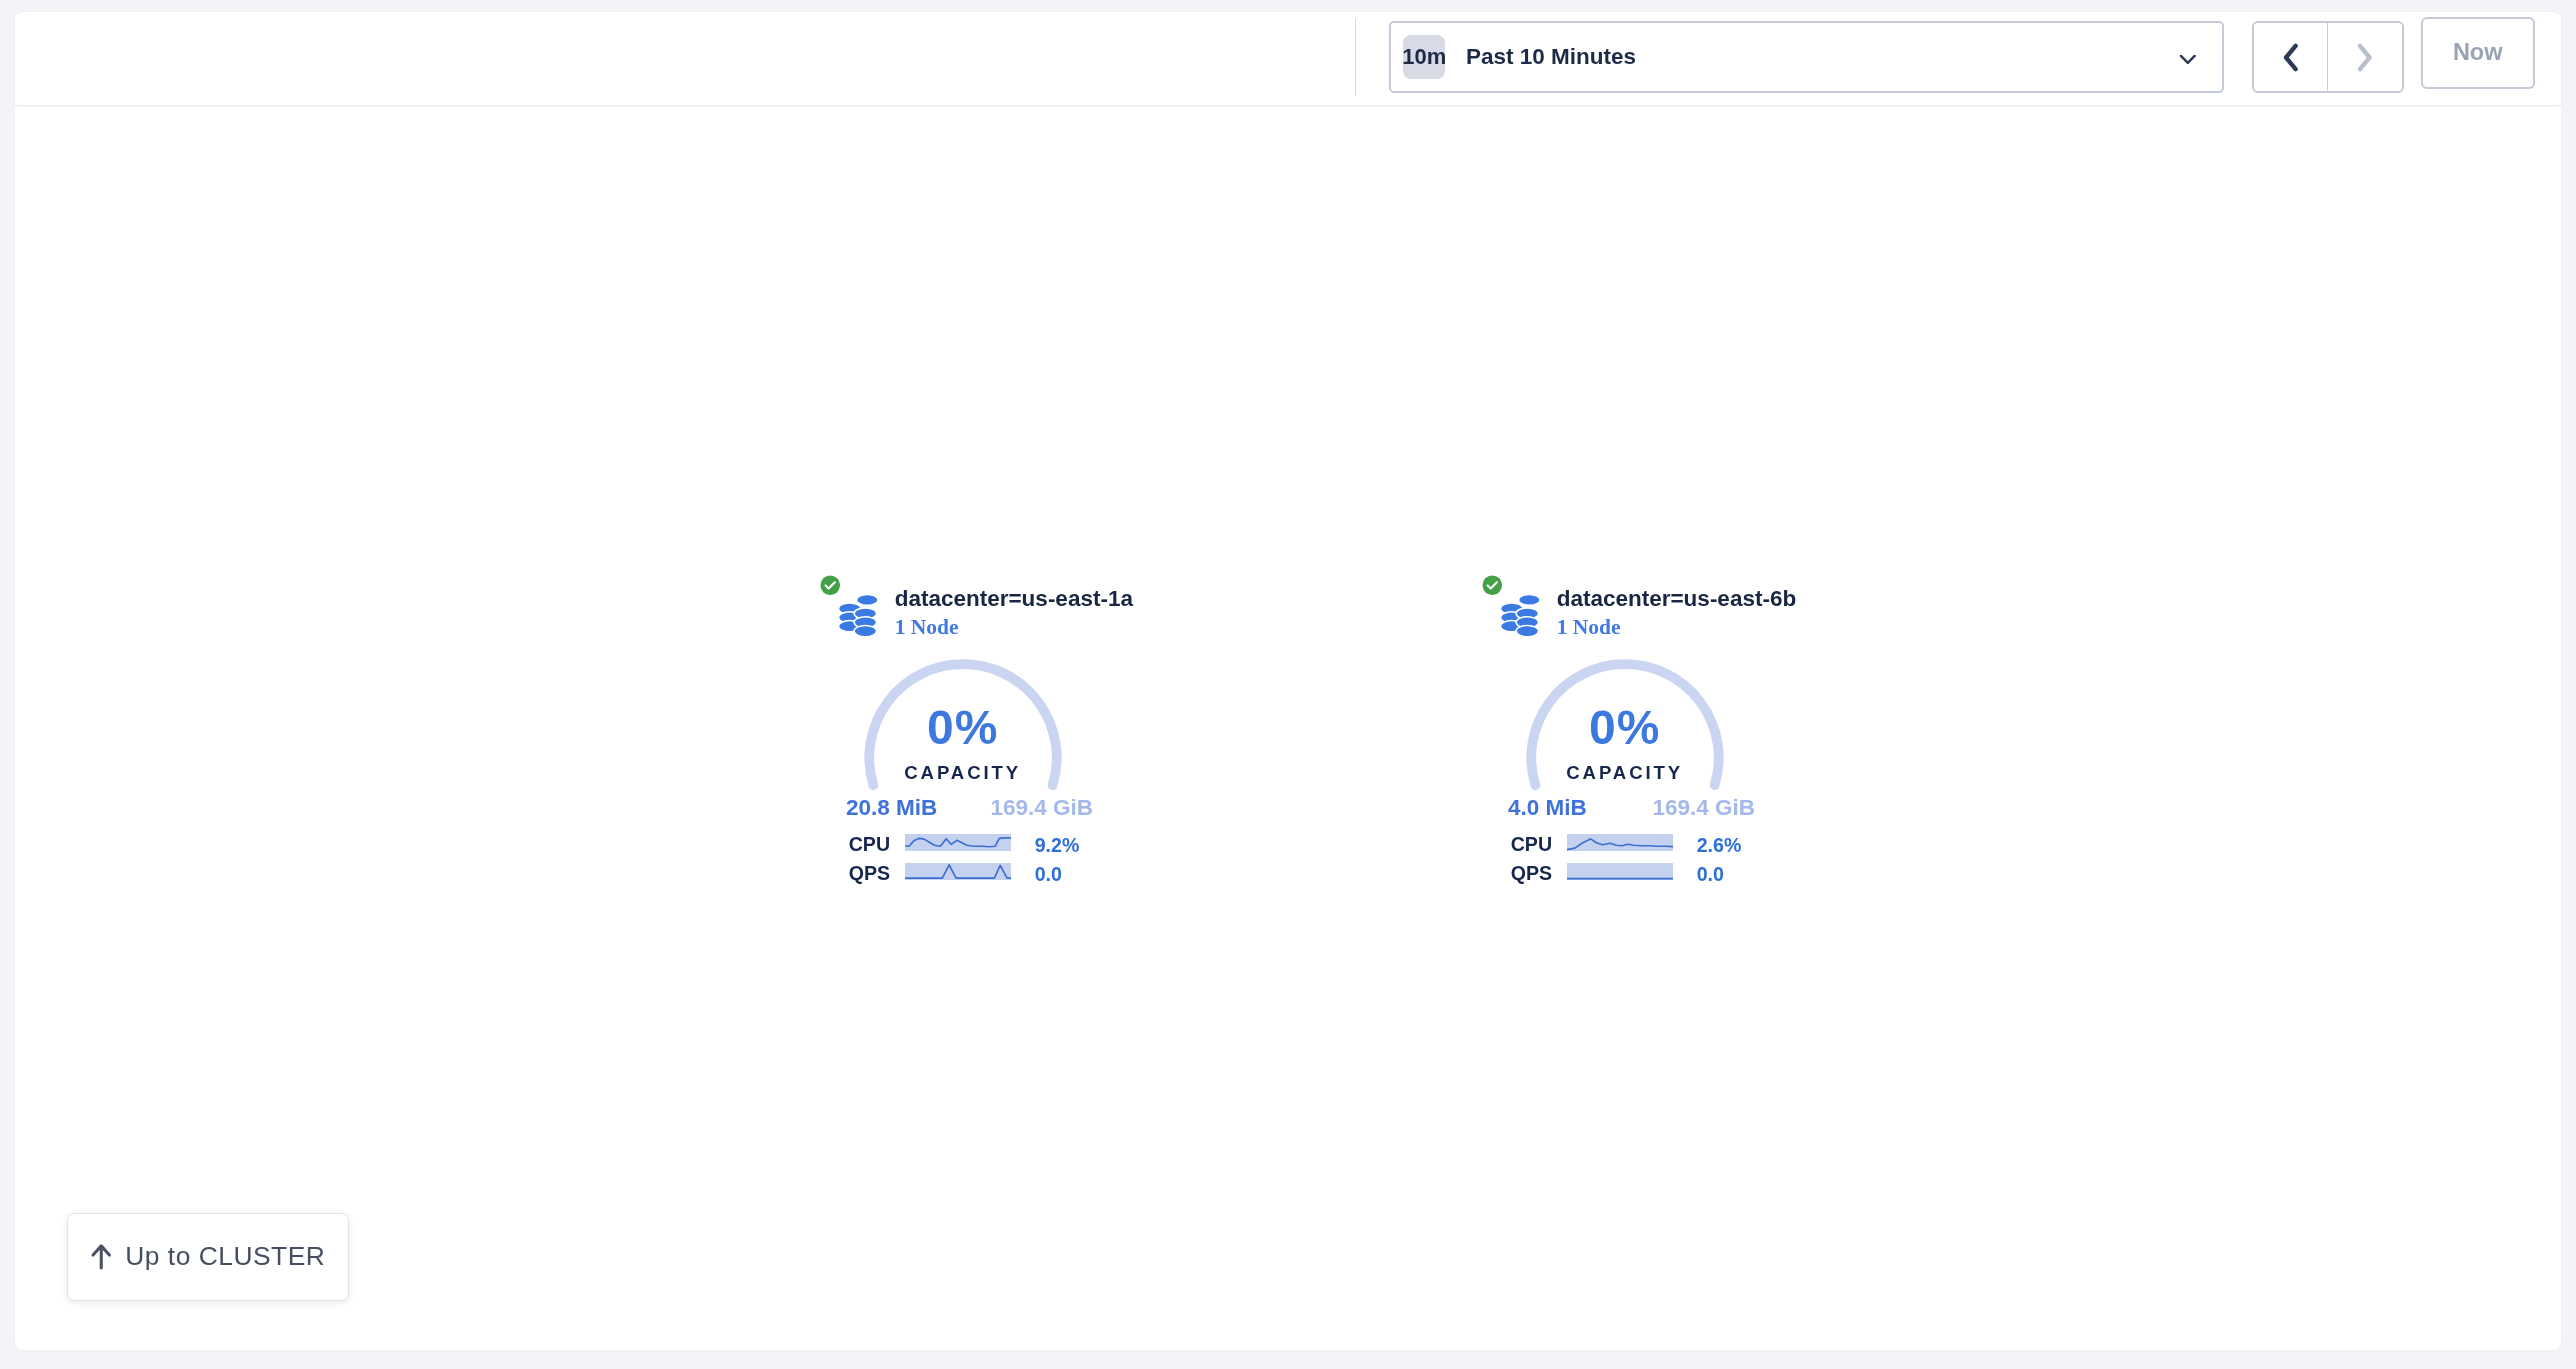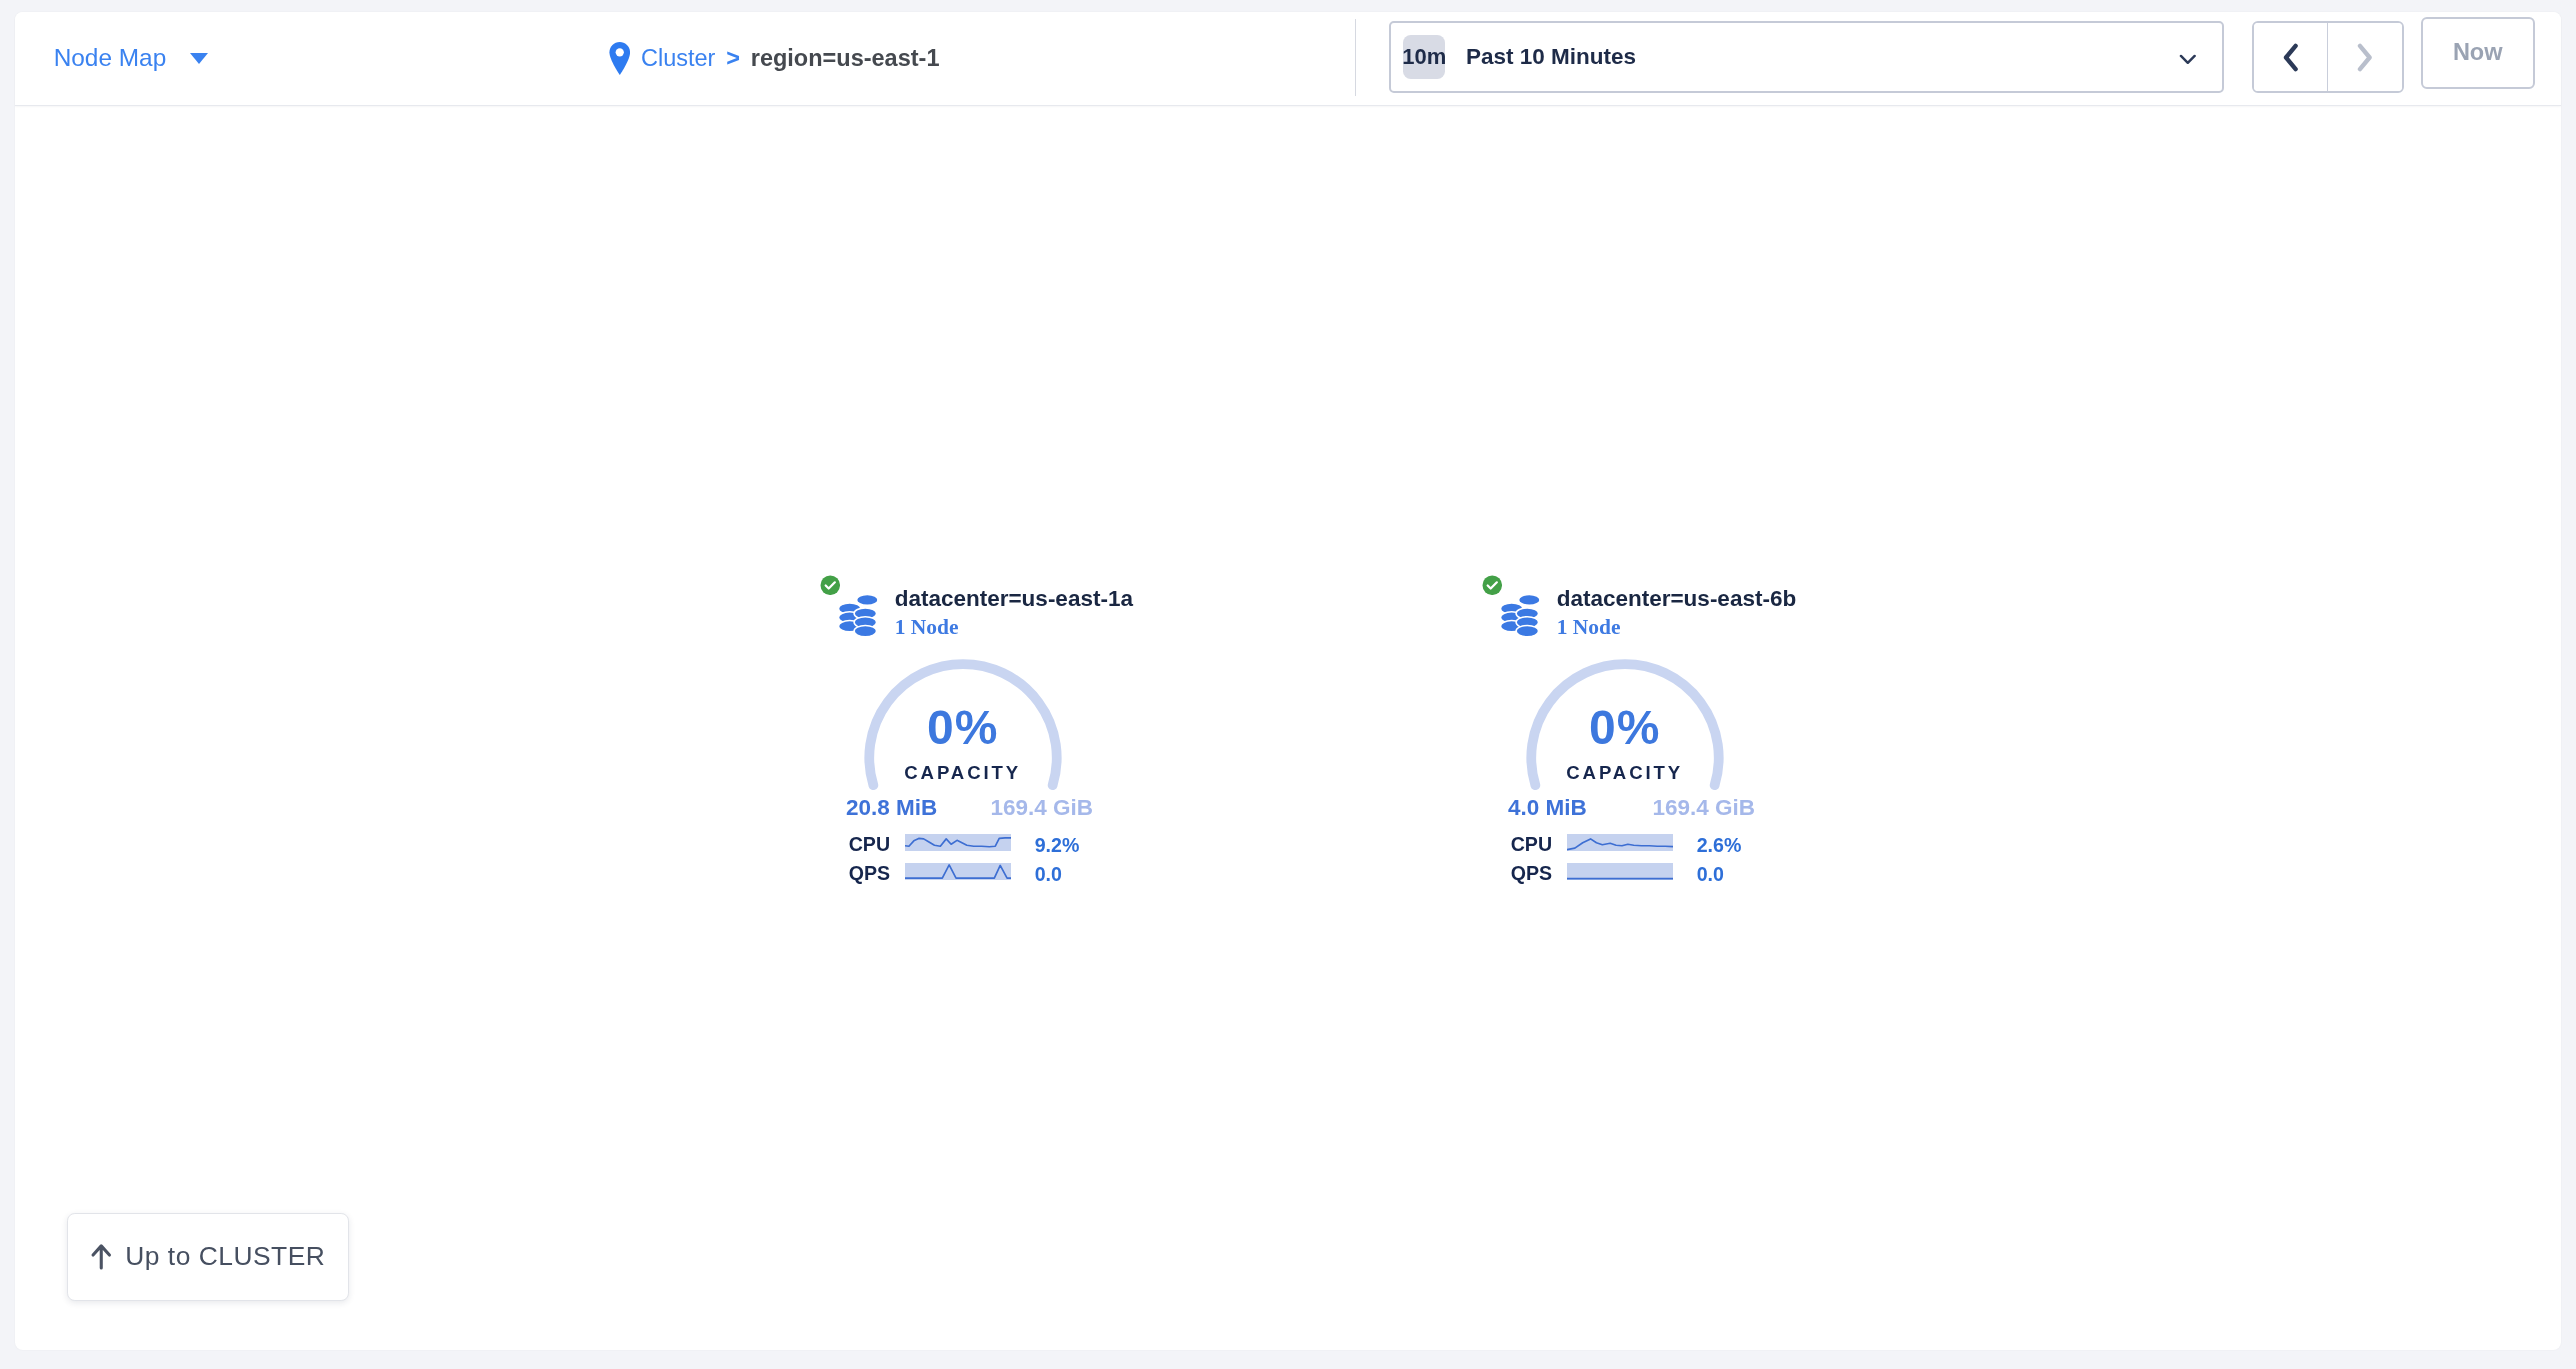--- a/index.html
+++ b/index.html
@@ -102,34 +102,21 @@
   }
   .up-btn .up-label{font-size:26.4px;font-weight:500;color:#464f60;letter-spacing:0.5px;}
 </style>
 </head>
 <body>
 
 <div class="panel">
 
   <div class="hdr">
 
-    <div class="view-selector">
-      <span class="vs-label">Node Map</span>
-      <span class="caret-down"></span>
-    </div>
-
-    <div class="breadcrumb">
-      <svg width="21.5" height="33" viewBox="0 0 20 32">
-        <path d="M10 0C4.5 0 0 4.5 0 10c0 7.5 10 22 10 22s10-14.5 10-22C20 4.5 15.5 0 10 0z" fill="#2e7bf0"></path>
-        <circle cx="10" cy="10" r="4" fill="#ffffff"></circle>
-      </svg>
-      <span class="crumb-root">Cluster</span>
-      <span class="crumb-sep">&gt;</span>
-      <span class="crumb-current">region=us-east-1</span>
-    </div>
+
 
     <div class="hdr-divider"></div>
 
     <div class="time-select">
       <span class="time-badge">10m</span>
       <span class="time-label">Past 10 Minutes</span>
       <svg class="time-chevron" width="17.6" height="10.8" viewBox="0 0 18 11">
         <polyline points="2,2 9,9 16,2" fill="none" stroke="#2c3a58" stroke-width="2.5" stroke-linecap="round" stroke-linejoin="round"></polyline>
       </svg>
     </div>

